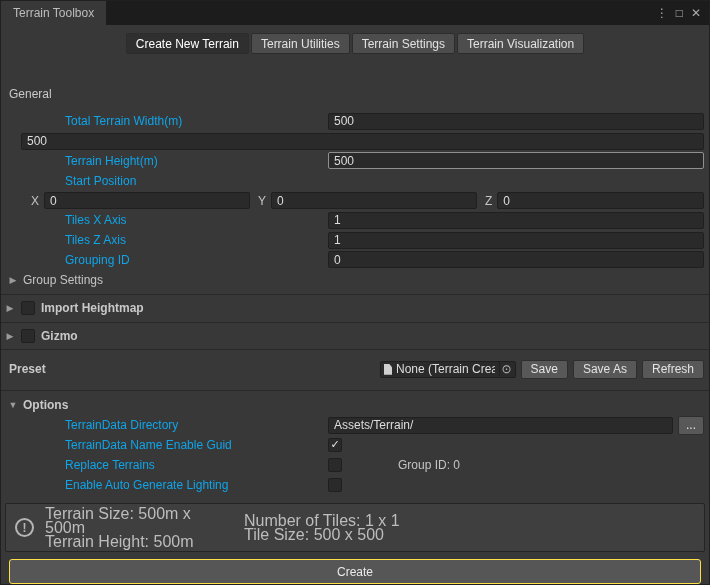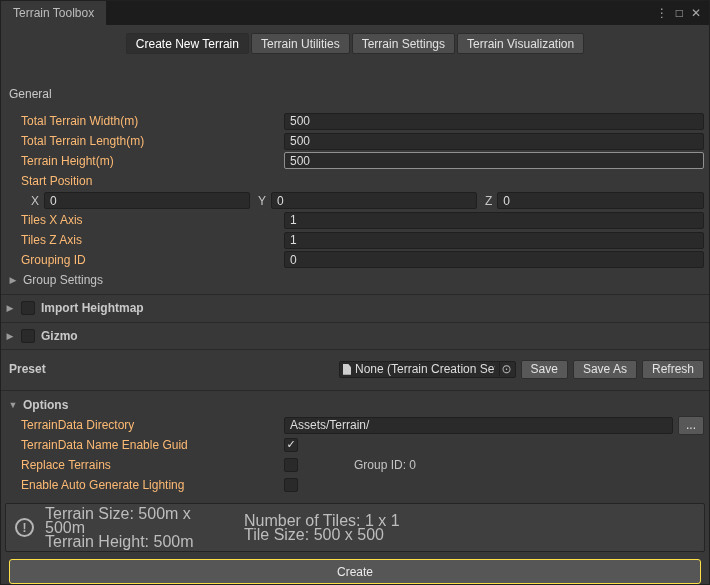--- a/index.html
+++ b/index.html
@@ -40,21 +40,21 @@
     height: 21px; padding: 0 9px; display: flex; align-items: center;
     color: #e2e2e2; cursor: default;
   }
   .tab.active { background: #2f2f2f; color: #ffffff; }
 
   
   .section-title { font-weight: normal; color: #c9c9c9; padding: 3px 8px; }
   .general-title { margin-top: 24px; margin-bottom: 8px; }
 
   .row { display: flex; align-items: center; height: 20px; padding: 0 5px 0 20px; margin-bottom: 1px; }
-  .row .label { width: 263px; flex: none; color: #fdba74; overflow: hidden; white-space: nowrap; }
+  .row .label { width: 263px; flex: none; color: #0ea5e9; overflow: hidden; white-space: nowrap; margin-left: 44px; }
 
   .field {
     flex: 1; height: 17px; background: #2a2a2a;
     border: 1px solid #1f1f1f; border-radius: 2px;
     display: flex; align-items: center; padding: 0 5px;
     color: #dddddd; white-space: nowrap; overflow: hidden;
   }
   .field.focused { border-color: #909090; }
 
   .xyz-row { padding-left: 30px; }
@@ -75,21 +75,21 @@
 
   .checkbox {
     width: 14px; height: 14px; flex: none;
     background: #2a2a2a; border: 1px solid #1f1f1f; border-radius: 2px;
     display: flex; align-items: center; justify-content: center;
     color: #e6e6e6; font-size: 11px; line-height: 1;
   }
 
   
   .preset-row { display: flex; align-items: center; padding: 0 5px 0 8px; margin: 10px 0 6px 0; height: 20px; }
-  .preset-label { font-weight: bold; color: #c9c9c9; width: 330px; flex: none; }
+  .preset-label { font-weight: bold; color: #c9c9c9; width: 371px; flex: none; }
   .object-field {
     flex: 1; min-width: 0; height: 17px; background: #2a2a2a;
     border: 1px solid #1f1f1f; border-radius: 2px;
     display: flex; align-items: center; padding: 0 3px; gap: 4px;
     color: #dddddd;
   }
   .doc-icon {
     width: 8px; height: 11px; flex: none; background: #cfcfcf;
     clip-path: polygon(0 0, 65% 0, 100% 30%, 100% 100%, 0 100%);
   }
@@ -165,21 +165,20 @@
   </div>
 
   <div class="section-title general-title">General</div>
 
   <div class="row">
     <span class="label">Total Terrain Width(m)</span>
     <div class="field">500</div>
   </div>
 
   <div class="row">
-    <span class="label">Total Terrain Length(m)</span>
     <div class="field">500</div>
   </div>
 
   <div class="row">
     <span class="label">Terrain Height(m)</span>
     <div class="field focused">500</div>
   </div>
 
   <div class="row">
     <span class="label">Start Position</span>

